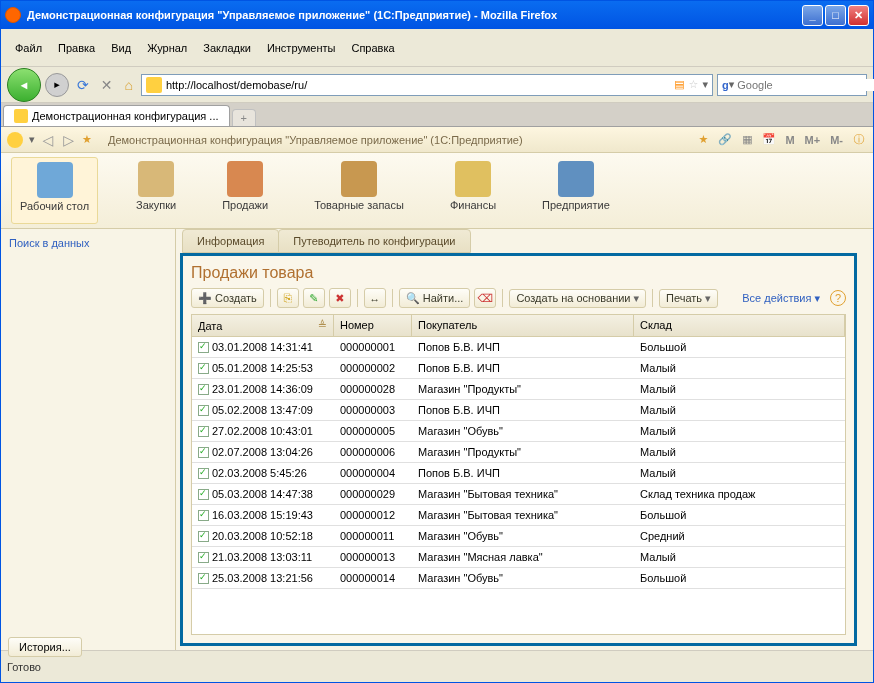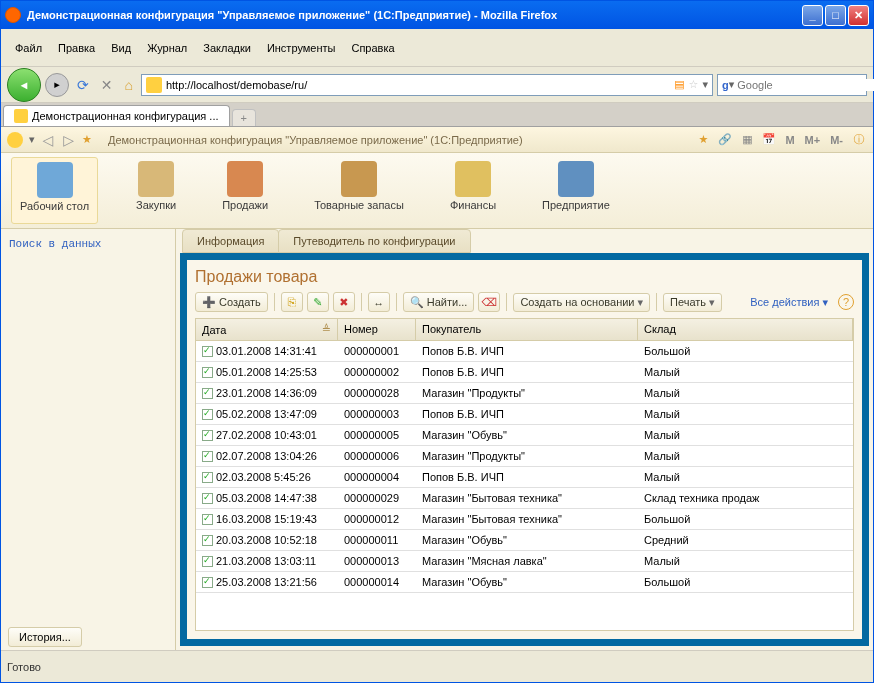--- a/index.html
+++ b/index.html
@@ -41,27 +41,27 @@
 .tb-letter { font-weight: bold; color: #888; cursor: pointer; padding: 0 2px; }
 
 .sections { height: 76px; background: linear-gradient(#fdfaf0, #f4eed8); border-bottom: 1px solid #d5cca8; display: flex; padding: 4px 10px; gap: 30px; }
 .section { display: flex; flex-direction: column; align-items: center; cursor: pointer; padding: 4px 8px; border-radius: 3px; }
 .section.active { background: #fff4d8; border: 1px solid #ead998; }
 .section-icon { width: 36px; height: 36px; margin-bottom: 2px; border-radius: 4px; }
 .section-label { text-align: center; color: #3a3a3a; line-height: 1.2; }
 
 .workspace { flex: 1; display: flex; min-height: 0; }
 .leftpanel { width: 175px; background: #f8f4e6; border-right: 1px solid #d5cca8; padding: 8px; }
-.leftpanel a { color: #3060c0; text-decoration: none; cursor: pointer; font-family: Liberation Mono, monospace; }
+.leftpanel a { color: #3060c0; text-decoration: none; cursor: pointer; }
 
 .content { flex: 1; display: flex; flex-direction: column; background: #f8f4e6; min-height: 0; }
 .subtabs { display: flex; padding: 0 6px; gap: 0; align-items: center; }
 .subtab { background: linear-gradient(#f0ead4, #e8e0c4); border: 1px solid #d5cca8; padding: 5px 14px; cursor: pointer; border-radius: 4px 4px 0 0; color: #5a4a2a; }
 .subtab + .subtab { margin-left: -1px; }
-.content-border { border: 7px solid #0369a1; flex: 1; margin: 0 4px 4px 4px; background: #faf6ea; display: flex; flex-direction: column; padding: 8px; min-height: 0; }
+.content-border { border: 3px solid #0369a1; flex: 1; margin: 0 16px 4px 4px; background: #faf6ea; display: flex; flex-direction: column; padding: 8px; min-height: 0; }
 
 .page-title { color: #b07030; font-size: 16px; margin-bottom: 6px; }
 .toolbar { display: flex; align-items: center; gap: 4px; margin-bottom: 6px; }
 .tbtn { background: linear-gradient(#fefdf8, #f2ecd6); border: 1px solid #d5cca8; padding: 2px 6px; border-radius: 3px; cursor: pointer; display: flex; align-items: center; gap: 3px; color: #3a3a2a; }
 .tbtn.icon-only { padding: 2px 3px; }
 .sep { width: 1px; height: 18px; background: #d5cca8; margin: 0 2px; }
 .tbic { width: 14px; height: 14px; display: inline-flex; align-items: center; justify-content: center; }
 .toolbar .spacer { flex: 1; }
 
 .grid { flex: 1; border: 1px solid #d5cca8; background: #fff; display: flex; flex-direction: column; min-height: 0; }
@@ -70,21 +70,21 @@
 .gbody { flex: 1; overflow: auto; }
 .grow { display: flex; border-bottom: 1px solid #e0e0e0; }
 .grow .gcell { border-right: 1px solid transparent; }
 .c-date { width: 142px; display: flex; align-items: center; gap: 3px; }
 .c-num { width: 78px; }
 .c-buyer { width: 222px; }
 .c-wh { flex: 1; }
 .row-ic { width: 11px; height: 11px; background: #fff; border: 1px solid #8a8; display: inline-block; position: relative; }
 .row-ic::after { content: "✓"; color: #2a2; font-size: 9px; position: absolute; top: -2px; left: 0; }
 
-.history-btn { position: absolute; bottom: 36px; left: 8px; background: linear-gradient(#fefdf8,#f2ecd6); border: 1px solid #d5cca8; padding: 3px 10px; border-radius: 3px; cursor: pointer; }
+.history-btn { position: absolute; bottom: 26px; left: 8px; background: linear-gradient(#fefdf8,#f2ecd6); border: 1px solid #d5cca8; padding: 3px 10px; border-radius: 3px; cursor: pointer; }
 .statusbar { height: 32px; background: #ece9d8; border-top: 1px solid #d0ccc0; display: flex; align-items: center; padding: 0 6px; color: #333; }
 </style>
 </head>
 <body>
 
 <div class="window">
   <div class="titlebar">
     <div class="ff-icon"></div>
     <div class="title-text">Демонстрационная конфигурация "Управляемое приложение" (1С:Предприятие) - Mozilla Firefox</div>
     <div class="winbtns">

